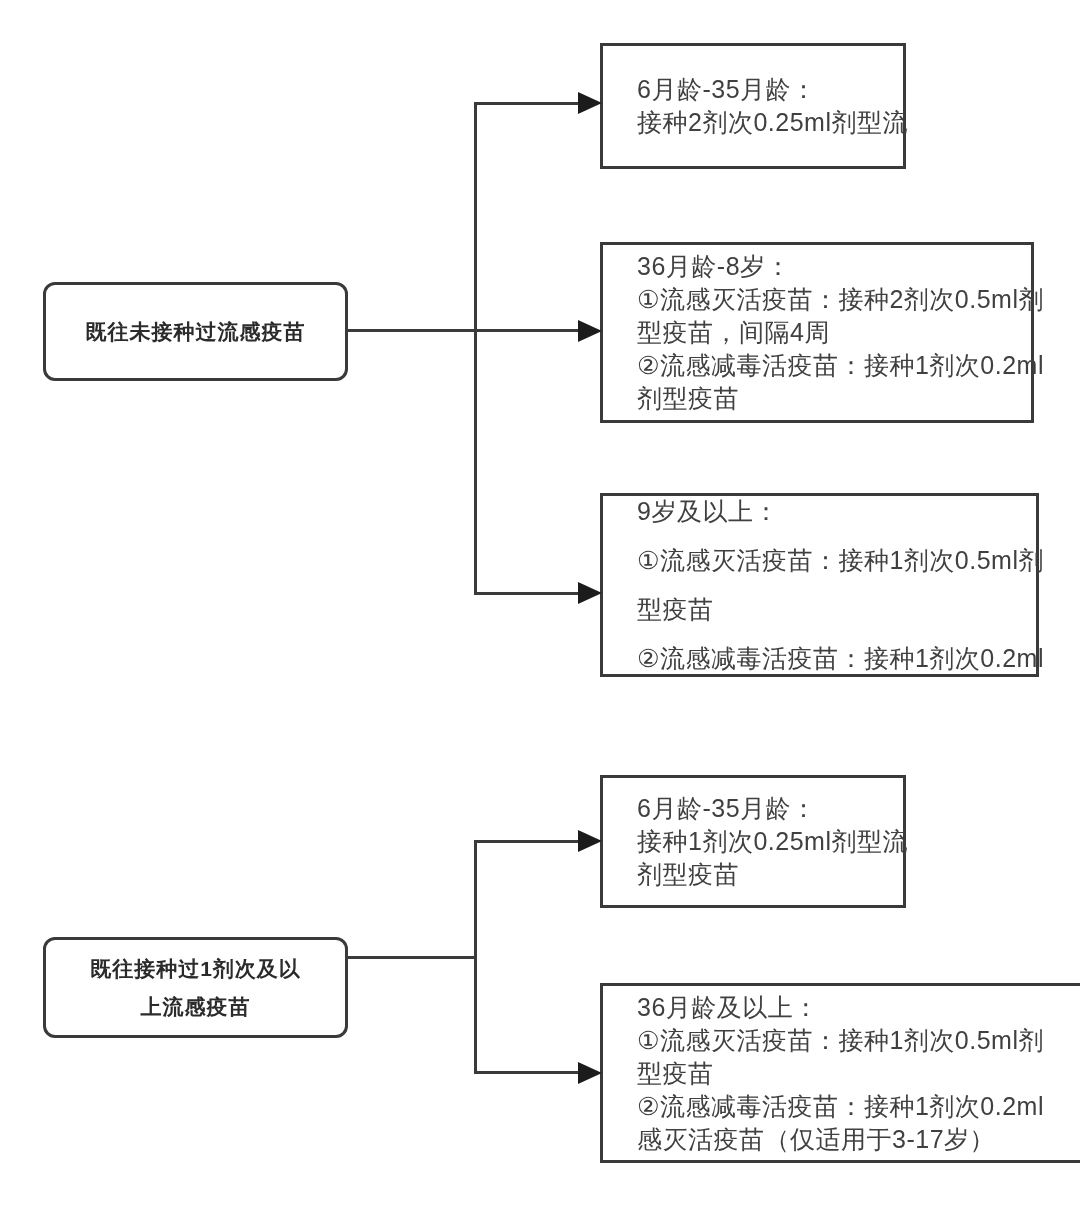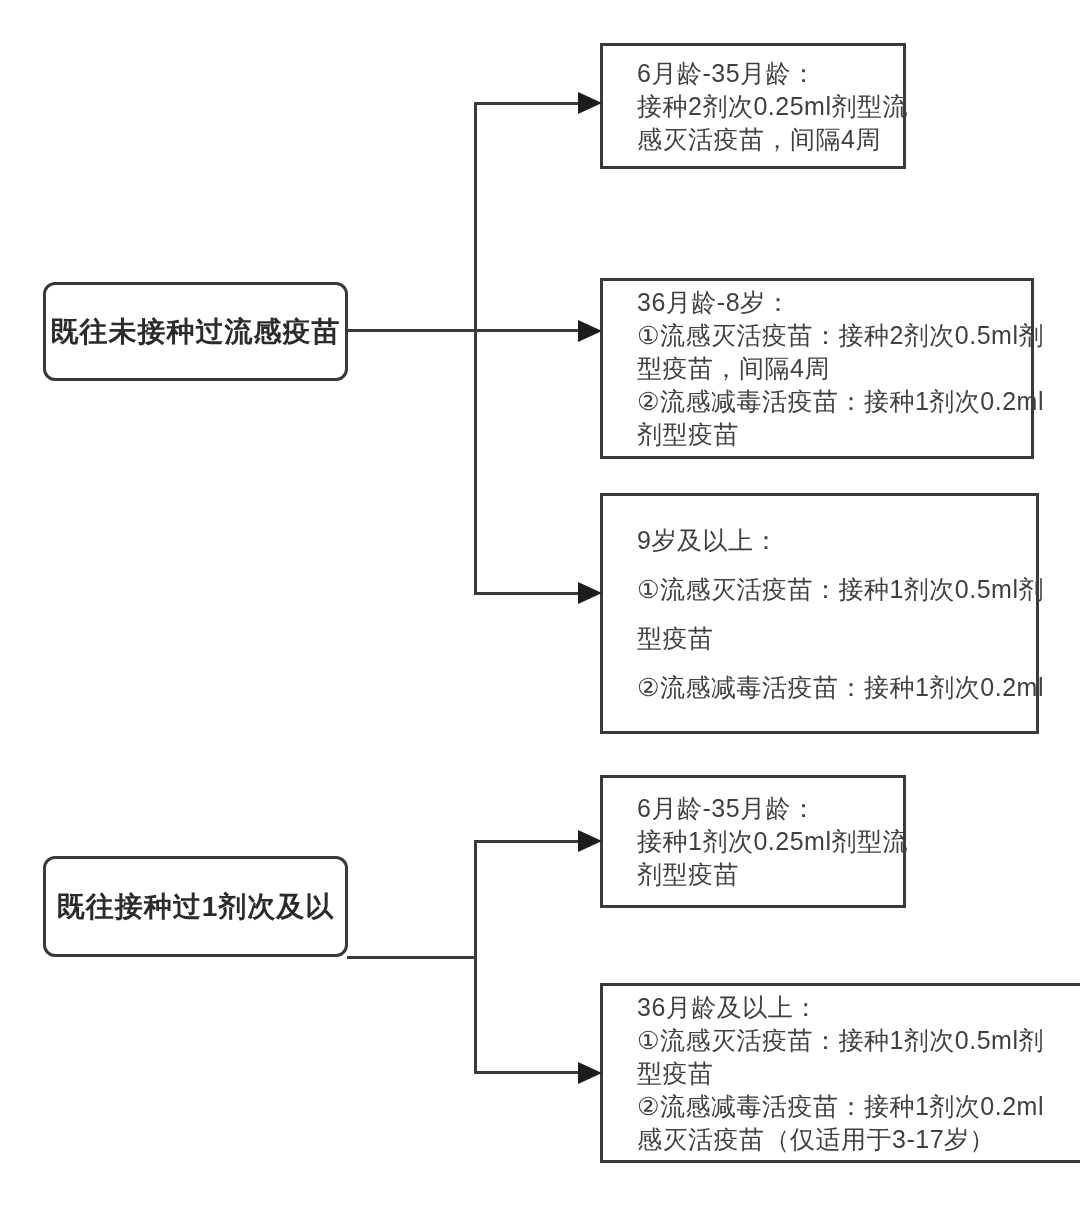--- a/index.html
+++ b/index.html
@@ -26,21 +26,21 @@
     letter-spacing:0.5px;
   }
   .source {
     border-radius:12px;
     align-items:center;
     text-align:center;
     font-weight:bold;
     color:var(--source-text,#2b2b2b);
   }
   .source .line {
-    font-size:28px;
+    font-size:21px;
     line-height:38px;
     letter-spacing:1px;
   }
   .hline, .vline { position:absolute; background:var(--line,#3a3a3a); }
   .hline { height:3px; }
   .vline { width:3px; }
   .arrow {
     position:absolute;
     width:0; height:0;
     border-top:11px solid transparent;
@@ -53,48 +53,48 @@
 
 <div class="canvas" style="--bg: #ffffff; --border: #3a3a3a; --text: #404040; --source-text: #2b2b2b; --line: #3a3a3a; --arrow: #1c1c1c;">
 
   <div class="node source" style="left:43px; top:282px; width:305px; height:99px;">
     <div class="line">既往未接种过流感疫苗</div>
   </div>
 
   <div class="node" style="left:600px; top:43px; width:306px; height:126px;">
     <div class="line">6月龄-35月龄：</div>
     <div class="line">接种2剂次0.25ml剂型流</div>
-    <div class="line">感灭活疫苗，间隔4周</div>
   </div>
 
-  <div class="node" style="left:600px; top:242px; width:434px; height:181px;margin-top:36px;">
+  <div class="node" style="left:600px; top:242px; width:434px; height:181px;">
     <div class="line">36月龄-8岁：</div>
     <div class="line">①流感灭活疫苗：接种2剂次0.5ml剂</div>
     <div class="line">型疫苗，间隔4周</div>
     <div class="line">②流感减毒活疫苗：接种1剂次0.2ml</div>
     <div class="line">剂型疫苗</div>
   </div>
 
-  <div class="node" style="left:600px; top:493px; width:439px; height:241px;gap:16px;">
+  <div class="node" style="left:600px; top:493px; width:439px; height:184px;gap:16px;">
     <div class="line">9岁及以上：</div>
     <div class="line">①流感灭活疫苗：接种1剂次0.5ml剂</div>
     <div class="line">型疫苗</div>
     <div class="line">②流感减毒活疫苗：接种1剂次0.2ml</div>
   </div>
 
   <div class="hline" style="left:347px; top:329px; width:233px;"></div>
   <div class="vline" style="left:474px; top:102px; height:493px;"></div>
   <div class="hline" style="left:474px; top:102px; width:106px;"></div>
   <div class="hline" style="left:474px; top:592px; width:106px;"></div>
   <div class="arrow" style="left:578px; top:92px;"></div>
   <div class="arrow" style="left:578px; top:320px;"></div>
   <div class="arrow" style="left:578px; top:582px;"></div>
 
-  <div class="node source" style="left:43px; top:856px; width:305px; height:101px;">
+  <div class="node source" style="left:43px; top:937px; width:305px; height:101px;">
     <div class="line">既往接种过1剂次及以</div>
+    <div class="line">上流感疫苗</div>
   </div>
 
   <div class="node" style="left:600px; top:775px; width:306px; height:133px;">
     <div class="line">6月龄-35月龄：</div>
     <div class="line">接种1剂次0.25ml剂型流</div>
     <div class="line">剂型疫苗</div>
   </div>
 
   <div class="node" style="left:600px; top:983px; width:489px; height:180px;">
     <div class="line">36月龄及以上：</div>

